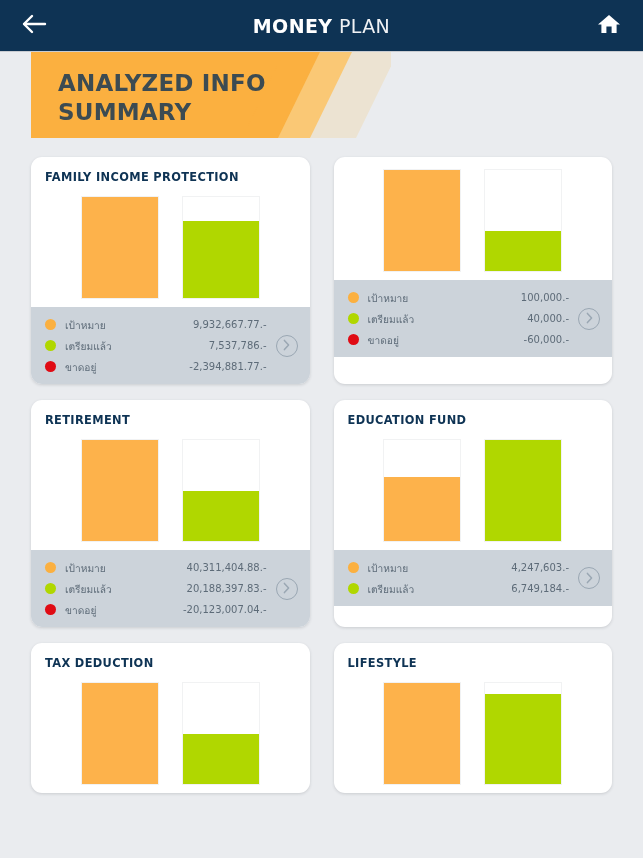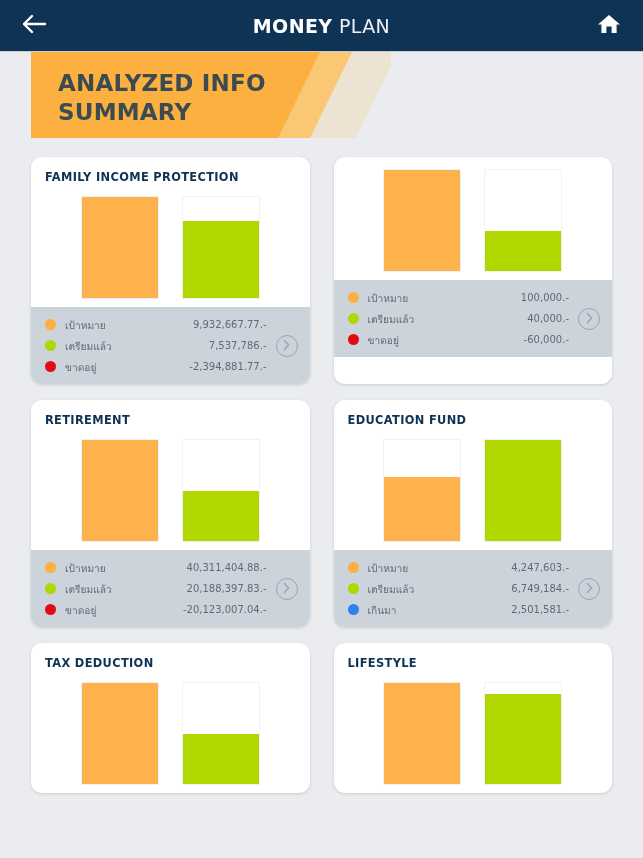--- a/index.html
+++ b/index.html
@@ -381,25 +381,20 @@
           <div class="legend-row">
             <span class="dot dot-goal"></span>
             <span class="legend-label">เป้าหมาย</span>
             <span class="legend-value">4,247,603.-</span>
           </div>
           <div class="legend-row">
             <span class="dot dot-ready"></span>
             <span class="legend-label">เตรียมแล้ว</span>
             <span class="legend-value">6,749,184.-</span>
           </div>
-          <div class="legend-row">
-            <span class="dot dot-surplus"></span>
-            <span class="legend-label">เกินมา</span>
-            <span class="legend-value">2,501,581.-</span>
-          </div>
         </div>
         <div class="chev-btn">
           <span>
             <svg width="9" height="12" viewBox="0 0 9 12">
                 <path d="M2.4 1.4 L6.6 6 L2.4 10.6" fill="none" stroke="#9aa7b3" stroke-width="1.5" stroke-linecap="round" stroke-linejoin="round"></path>
               </svg>
           </span>
         </div>
       </div>
     </div>

